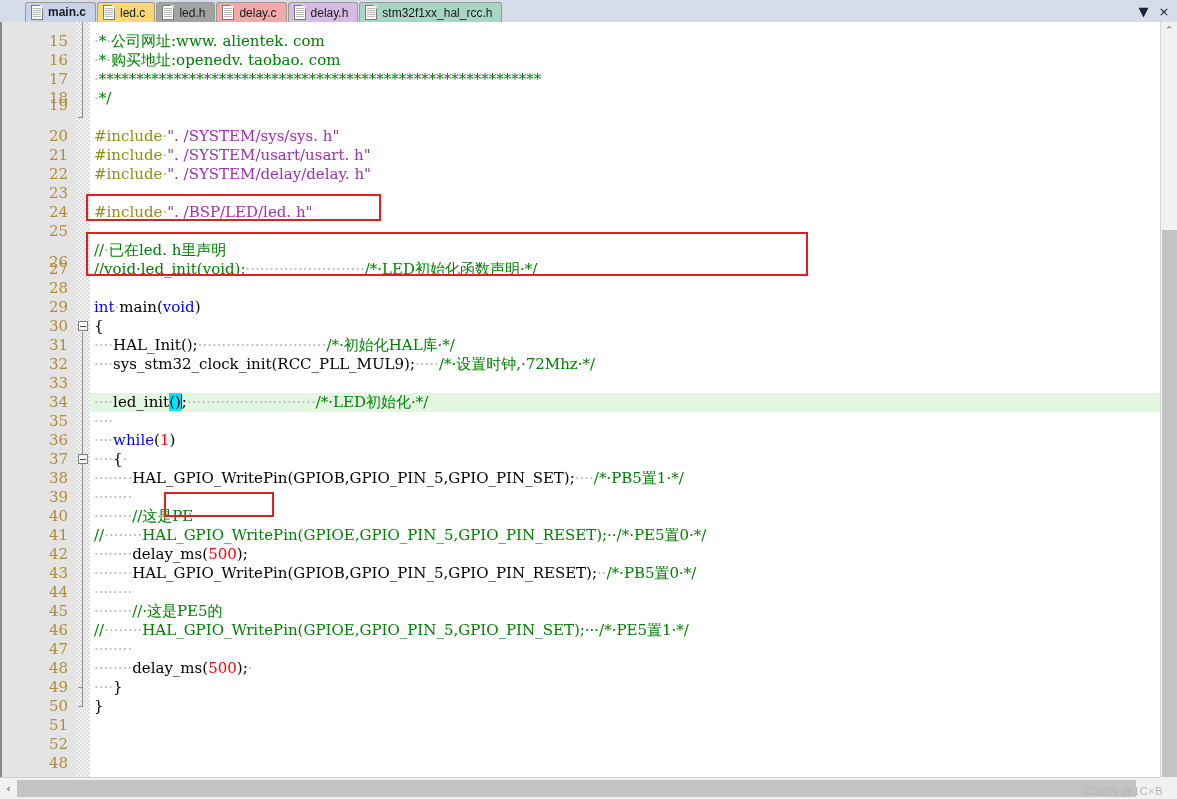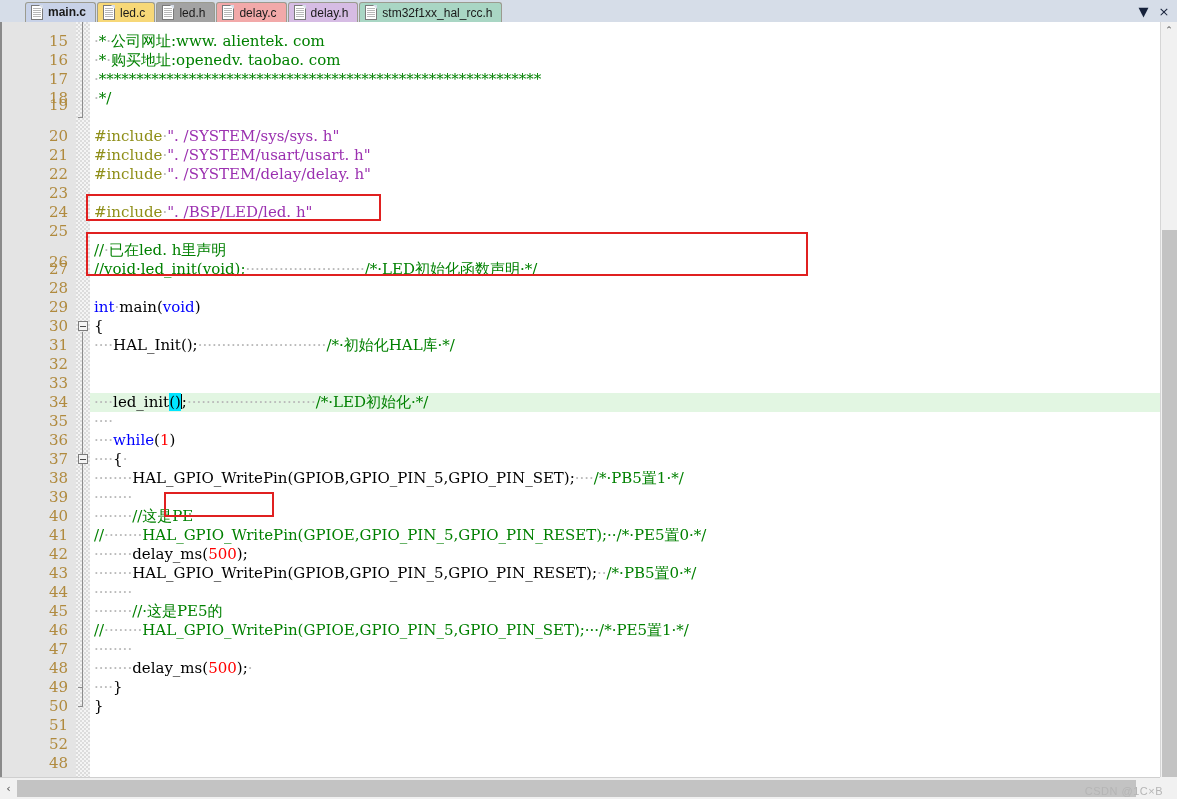--- a/index.html
+++ b/index.html
@@ -271,20 +271,21 @@
         <div class="row" style="top: 143px;"><span class="c-pre">#include</span><span class="ws">·</span><span class="c-str">". /SYSTEM/delay/delay. h"</span></div>
         <div class="row" style="top: 162px;"></div>
         <div class="row" style="top: 181px;"><span class="c-pre">#include</span><span class="ws">·</span><span class="c-str">". /BSP/LED/led. h"</span></div>
         <div class="row" style="top: 200px;"></div>
         <div class="row" style="top: 219px;"><span class="c-com">//</span><span class="ws">·</span><span class="c-com">已在led. h里声明</span></div>
         <div class="row" style="top: 238px;"><span class="c-com">//void·led_init(void);</span><span class="ws">·························</span><span class="c-com">/*·LED初始化函数声明·*/</span></div>
         <div class="row" style="top: 257px;"></div>
         <div class="row" style="top: 276px;"><span class="c-kw">int</span><span class="ws">·</span><span class="c-id">main</span><span class="c-op">(</span><span class="c-kw">void</span><span class="c-op">)</span></div>
         <div class="row" style="top: 295px;"><span class="c-op">{</span></div>
         <div class="row" style="top: 314px;"><span class="ws">····</span><span class="c-id">HAL_Init</span><span class="c-op">();</span><span class="ws">···························</span><span class="c-com">/*·初始化HAL库·*/</span></div>
+        <div class="row" style="top: 333px;"><span class="ws">····</span><span class="c-id">sys_stm32_clock_init</span><span class="c-op">(RCC_PLL_MUL9);</span><span class="ws">·····</span><span class="c-com">/*·设置时钟,·72Mhz·*/</span></div>
         <div class="hl-row" style="top: 371px;"></div>
         <div class="row" style="top: 371px;"><span class="ws">····</span><span class="c-id">led_init</span><span class="brkt">()</span><span class="caret"></span><span class="c-op">;</span><span class="ws">···························</span><span class="c-com">/*·LED初始化·*/</span></div>
         <div class="row" style="top: 390px;"><span class="ws">····</span></div>
         <div class="row" style="top: 409px;"><span class="ws">····</span><span class="c-kw">while</span><span class="c-op">(</span><span class="c-num">1</span><span class="c-op">)</span></div>
         <div class="row" style="top: 428px;"><span class="ws">····</span><span class="c-op">{</span><span class="ws">·</span></div>
         <div class="row" style="top: 447px;"><span class="ws">········</span><span class="c-id">HAL_GPIO_WritePin</span><span class="c-op">(GPIOB,GPIO_PIN_5,GPIO_PIN_SET);</span><span class="ws">····</span><span class="c-com">/*·PB5置1·*/</span></div>
         <div class="row" style="top: 466px;"><span class="ws">········</span></div>
         <div class="row" style="top: 485px;"><span class="ws">········</span><span class="c-com">//这是PE</span></div>
         <div class="row" style="top: 504px;"><span class="c-com">//</span><span class="ws">········</span><span class="c-com">HAL_GPIO_WritePin(GPIOE,GPIO_PIN_5,GPIO_PIN_RESET);··/*·PE5置0·*/</span></div>
         <div class="row" style="top: 523px;"><span class="ws">········</span><span class="c-id">delay_ms</span><span class="c-op">(</span><span class="c-num">500</span><span class="c-op">);</span></div>

